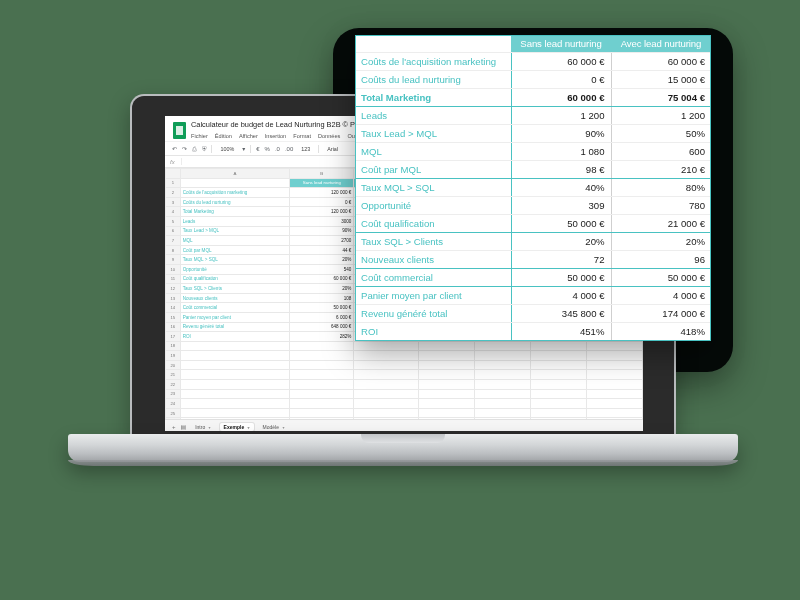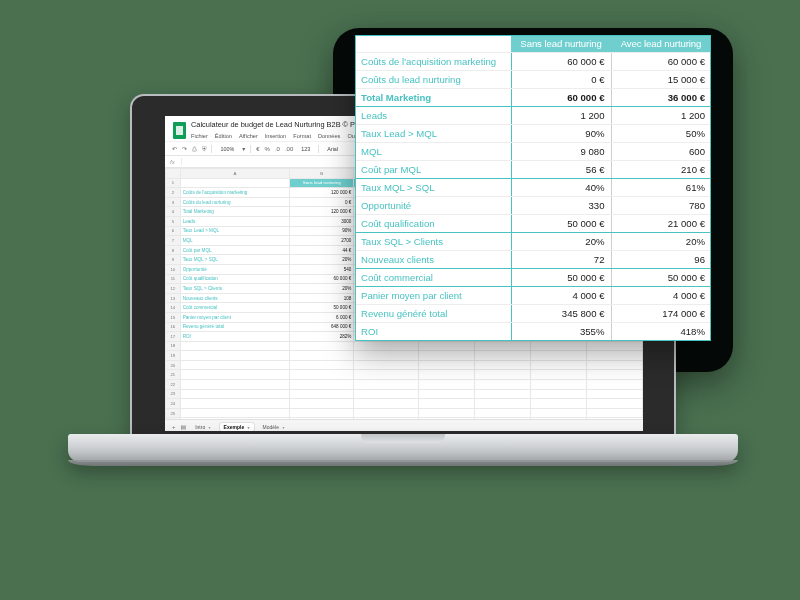--- a/index.html
+++ b/index.html
@@ -686,50 +686,50 @@
             <td class="ft-num">60 000 €</td>
           </tr>
           <tr class="ft-row">
             <td class="ft-lbl">Coûts du lead nurturing</td>
             <td class="ft-num mid">0 €</td>
             <td class="ft-num">15 000 €</td>
           </tr>
           <tr class="ft-row strong ruled">
             <td class="ft-lbl">Total Marketing</td>
             <td class="ft-num mid">60 000 €</td>
-            <td class="ft-num">36 000 €</td>
+            <td class="ft-num">75 004 €</td>
           </tr>
           <tr class="ft-row">
             <td class="ft-lbl">Leads</td>
             <td class="ft-num mid">1 200</td>
             <td class="ft-num">1 200</td>
           </tr>
           <tr class="ft-row">
             <td class="ft-lbl">Taux Lead &gt; MQL</td>
             <td class="ft-num mid">90%</td>
             <td class="ft-num">50%</td>
           </tr>
           <tr class="ft-row">
             <td class="ft-lbl">MQL</td>
-            <td class="ft-num mid">9 080</td>
+            <td class="ft-num mid">1 080</td>
             <td class="ft-num">600</td>
           </tr>
           <tr class="ft-row ruled">
             <td class="ft-lbl">Coût par MQL</td>
-            <td class="ft-num mid">56 €</td>
+            <td class="ft-num mid">98 €</td>
             <td class="ft-num">210 €</td>
           </tr>
           <tr class="ft-row">
             <td class="ft-lbl">Taux MQL &gt; SQL</td>
             <td class="ft-num mid">40%</td>
-            <td class="ft-num">61%</td>
+            <td class="ft-num">80%</td>
           </tr>
           <tr class="ft-row">
             <td class="ft-lbl">Opportunité</td>
-            <td class="ft-num mid">330</td>
+            <td class="ft-num mid">309</td>
             <td class="ft-num">780</td>
           </tr>
           <tr class="ft-row ruled">
             <td class="ft-lbl">Coût qualification</td>
             <td class="ft-num mid">50 000 €</td>
             <td class="ft-num">21 000 €</td>
           </tr>
           <tr class="ft-row">
             <td class="ft-lbl">Taux SQL &gt; Clients</td>
             <td class="ft-num mid">20%</td>
@@ -750,21 +750,21 @@
             <td class="ft-num mid">4 000 €</td>
             <td class="ft-num">4 000 €</td>
           </tr>
           <tr class="ft-row">
             <td class="ft-lbl">Revenu généré total</td>
             <td class="ft-num mid">345 800 €</td>
             <td class="ft-num">174 000 €</td>
           </tr>
           <tr class="ft-row">
             <td class="ft-lbl">ROI</td>
-            <td class="ft-num mid">355%</td>
+            <td class="ft-num mid">451%</td>
             <td class="ft-num">418%</td>
           </tr>
         </tbody>
     </table>
     <div class="ft-outline"></div>
   </div>
 
 </div>
 
 </body></html>

